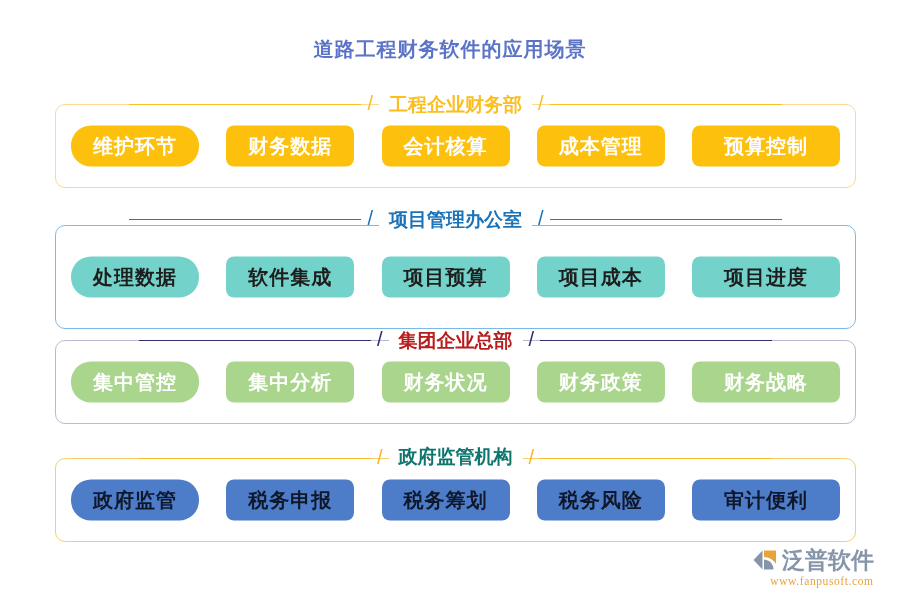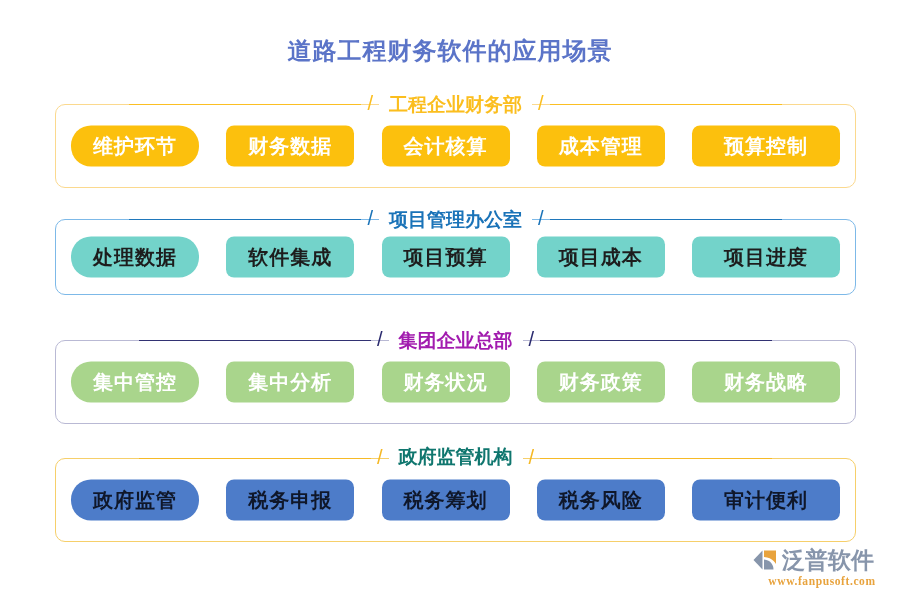--- a/index.html
+++ b/index.html
@@ -22,40 +22,40 @@
     box-sizing: border-box;
   }
 
   
   .page-title {
     position: absolute;
     top: 38px;
     left: 0;
     width: 900px;
     text-align: center;
-    font-size: 24px;
+    font-size: 20px;
     font-weight: bold;
     color: #5b74c8;
     letter-spacing: 1px;
     line-height: 1.1;
     font-family: "Liberation Serif", "DejaVu Serif", serif;
   }
 
   
   .section {
     position: absolute;
     left: 55px;
     width: 801px;
     box-sizing: border-box;
     border: 1.5px solid #cccccc;
     border-radius: 10px;
     background: transparent;
   }
   .section.s1 { top: 104px;  height: 84px; border-color: #fbd98e; }
-  .section.s2 { top: 219px;  height: 76px; border-color: #7db9e8; }
+  .section.s2 { top: 225px;  height: 104px; border-color: #7db9e8; }
   .section.s3 { top: 340px;  height: 84px; border-color: #b9b9d4; }
   .section.s4 { top: 458px;  height: 84px; border-color: #f6cf6a; }
 
   
   .sec-header {
     position: absolute;
     left: 55px;
     width: 801px;
     height: 26px;
     display: flex;
@@ -93,21 +93,21 @@
     font-family: "Liberation Serif", "DejaVu Serif", serif;
   }
 
   .sec-header.h1 { color: #fbbe1e; }
   .sec-header.h2 { color: #1a73b8; }
   .sec-header.h3 { color: #2a2a6e; }
   .sec-header.h4 { color: #f5b824; }
 
   .sec-header.h1 .sec-title { color: #fbbe1e; }
   .sec-header.h2 .sec-title { color: #1a73b8; }
-  .sec-header.h3 .sec-title { color: #a21caf; }
+  .sec-header.h3 .sec-title { color: #b91c1c; }
   .sec-header.h4 .sec-title { color: #0f766e; font-family: Liberation Mono, monospace; }
 
   
   .chips {
     position: absolute;
     left: 0;
     right: 0;
     top: 50%;
     transform: translateY(-50%);
     display: flex;
@@ -172,21 +172,20 @@
     font-family: "Liberation Serif", "DejaVu Serif", serif;
   }
   .logo-url {
     margin-top: 3px;
     font-size: 11.5px;
     color: #e8a33d;
     letter-spacing: 0.6px;
     text-align: center;
     width: 140px;
     font-family: "Liberation Serif", "DejaVu Serif", serif;
-    font-weight: bold;
   }
 </style>
 </head>
 <body>
 
 <div id="page">
 
   <div class="page-title">道路工程财务软件的应用场景</div>
 
   <div class="section s1">

